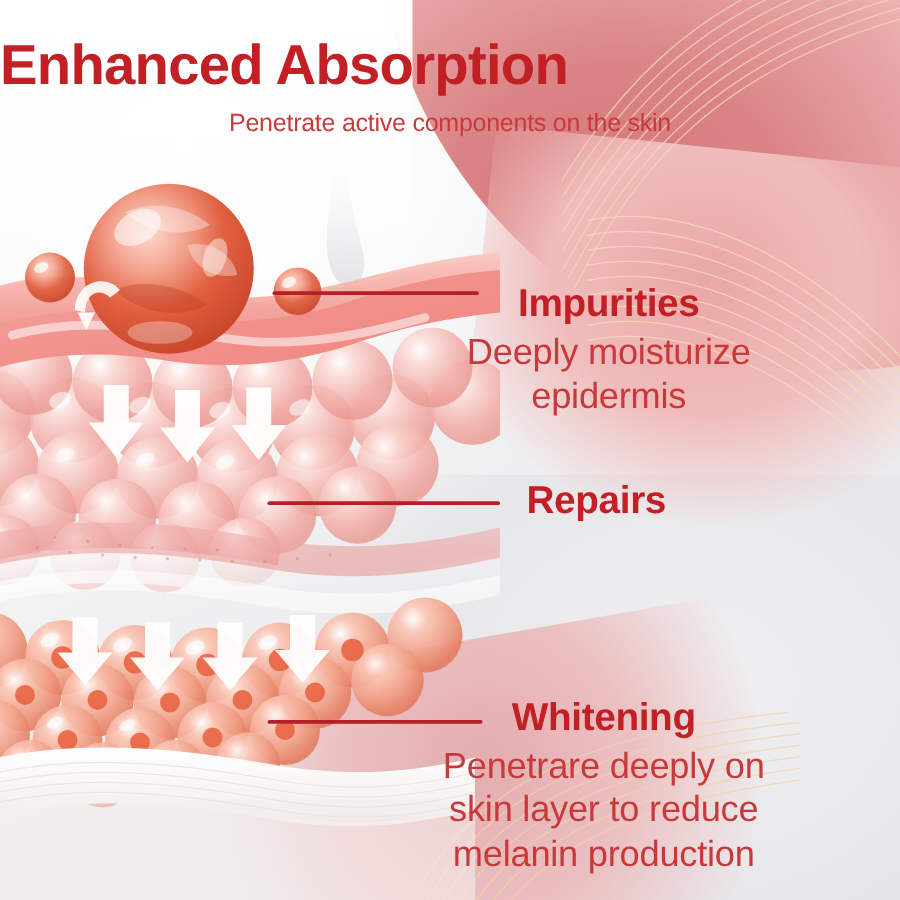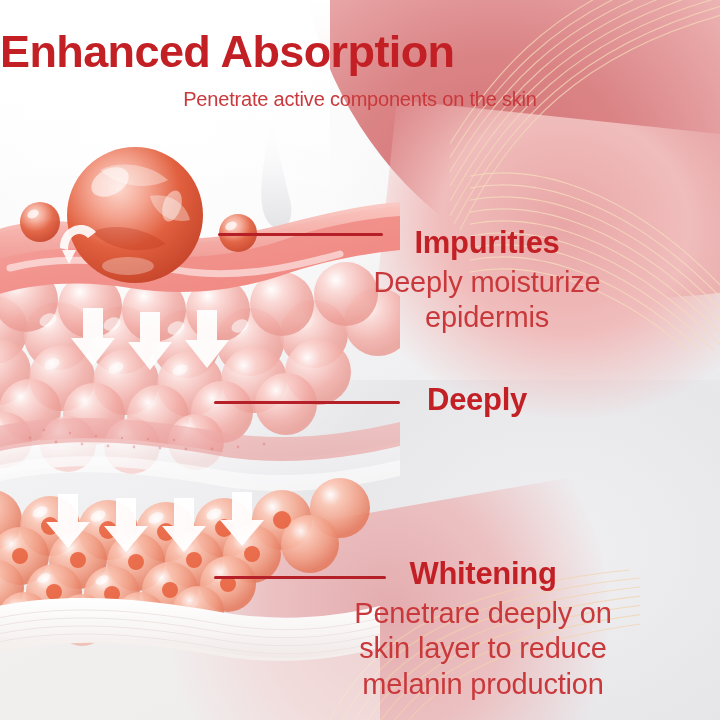--- a/index.html
+++ b/index.html
@@ -451,21 +451,21 @@
   <div class="lead-line lead-1"></div>
   <div class="lead-line lead-2"></div>
   <div class="lead-line lead-3"></div>
 
   <div class="callout callout-1">
     <div class="c-title">Impurities</div>
     <div class="c-body">Deeply moisturize epidermis</div>
   </div>
 
   <div class="callout callout-2">
-    <div class="c-title">Deeply</div>
+    <div class="c-title">Repairs</div>
   </div>
 
   <div class="callout callout-3">
     <div class="c-title">Whitening</div>
     <div class="c-body">Penetrare deeply on skin layer to reduce melanin production</div>
   </div>
 
 </div>
 
 </body></html>

